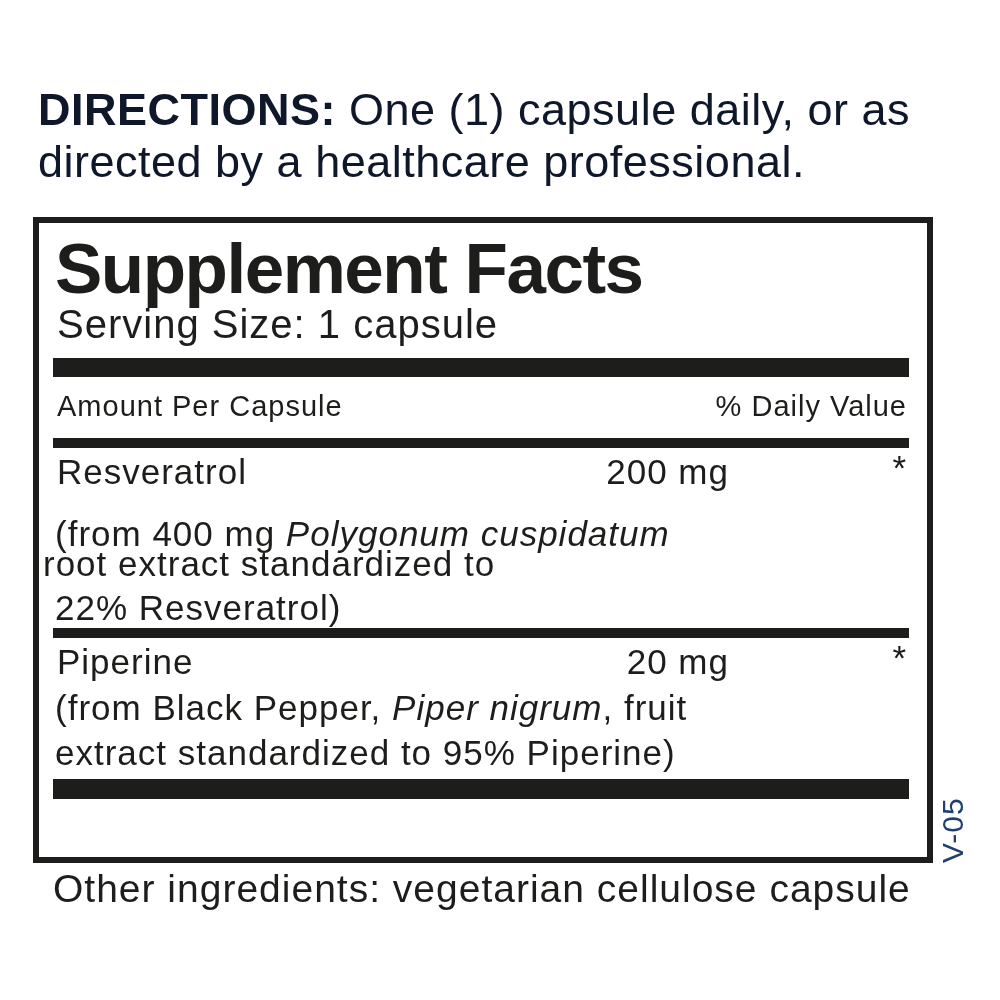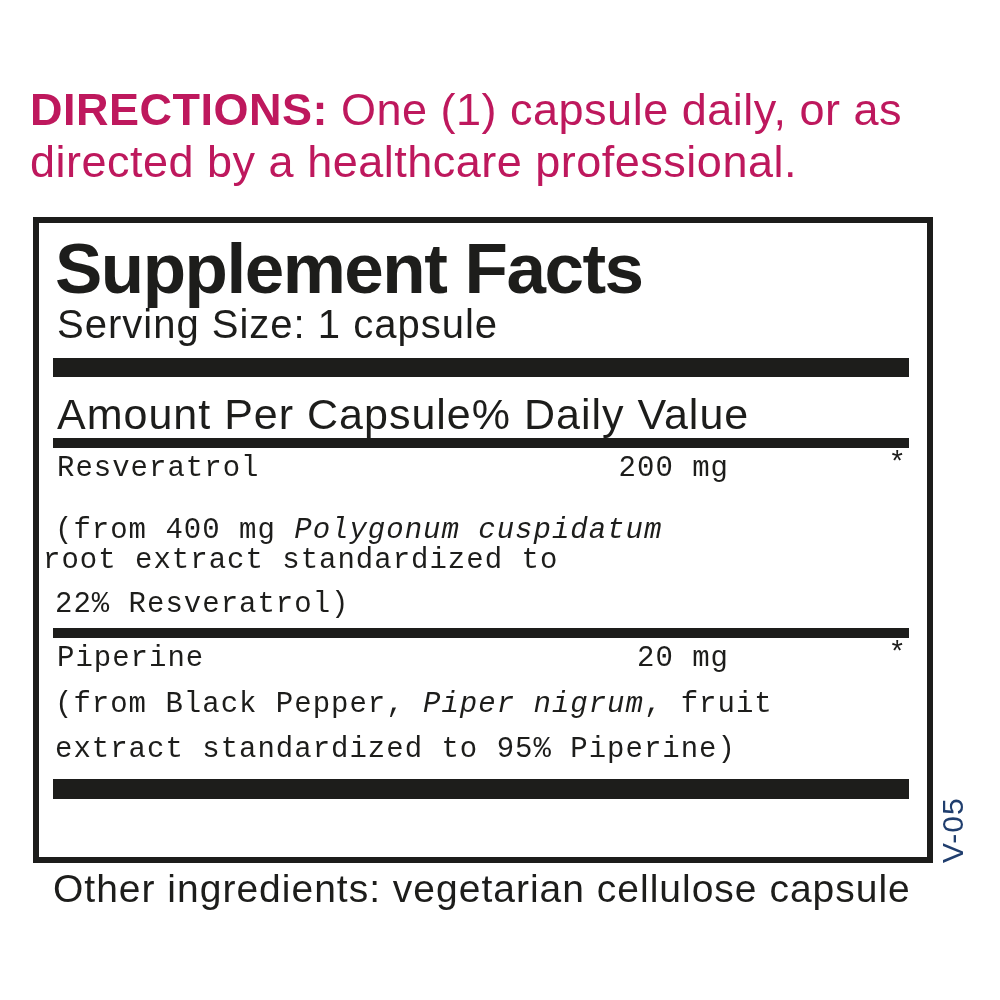--- a/index.html
+++ b/index.html
@@ -2,45 +2,45 @@
 <html><head>
 <meta charset="utf-8">
 <style>
   html,body{margin:0;padding:0;background:#ffffff;}
   .canvas{
     position:relative;width:1000px;height:1000px;background:#ffffff;
     font-family:"Liberation Sans",sans-serif;color:#1d1d1b;overflow:hidden;
   }
   
   .directions{
-    position:absolute;left:30px;top:84px;width:920px;
-    color:#be185d;font-size:45px;line-height:52px;letter-spacing:0.5px;
+    position:absolute;left:38px;top:84px;width:920px;
+    color:#0f172a;font-size:45px;line-height:52px;letter-spacing:0.5px;
   }
   .dir-label{font-weight:bold;margin-right:13px;letter-spacing:0.5px;}
   
   .panel{
     position:absolute;left:33px;top:217px;width:900px;height:646px;
     border:6px solid #1d1d1b;box-sizing:border-box;background:#ffffff;
   }
   .title{
     position:absolute;top:5px;left:16px;
     font-size:71px;font-weight:bold;letter-spacing:-1.5px;line-height:1.15;
   }
   .serving{position:absolute;top:78px;left:18px;font-size:40px;letter-spacing:1px;line-height:1.15;}
   .bar{position:absolute;left:14px;width:856px;background:#1d1d1b;}
   .bar.b-thick1{top:135px;height:19px;}
   .bar.b-thin1{top:215px;height:10px;}
   .bar.b-thin2{top:405px;height:10px;}
   .bar.b-thick2{top:556px;height:20px;}
   .hrow{
     position:absolute;top:167px;left:18px;right:20px;
-    display:flex;justify-content:flex-start;
-    font-size:43px;letter-spacing:1px;line-height:1.15;
+    display:flex;justify-content:space-between;
+    font-size:29px;letter-spacing:1px;line-height:1.15;
   }
-  .line{position:absolute;left:18px;right:20px;font-size:29px;letter-spacing:1px;line-height:1.15;white-space:nowrap;font-family:Liberation Mono, monospace;}
+  .line{position:absolute;left:18px;right:20px;font-size:35px;letter-spacing:1px;line-height:1.15;white-space:nowrap;}
   .line .amt{position:absolute;right:178px;top:0;}
   .line .dv{position:absolute;right:0;top:-4px;}
   .r1-main{top:229px;}
   .r1-d1{top:275px;left:16px;margin-top:16px;}
   .r1-d2{top:321px;left:4px;}
   .r1-d3{top:365px;left:16px;}
   .p1-main{top:419px;}
   .p1-d1{top:465px;left:16px;}
   .p1-d2{top:510px;left:16px;}
   .it{font-style:italic;}

